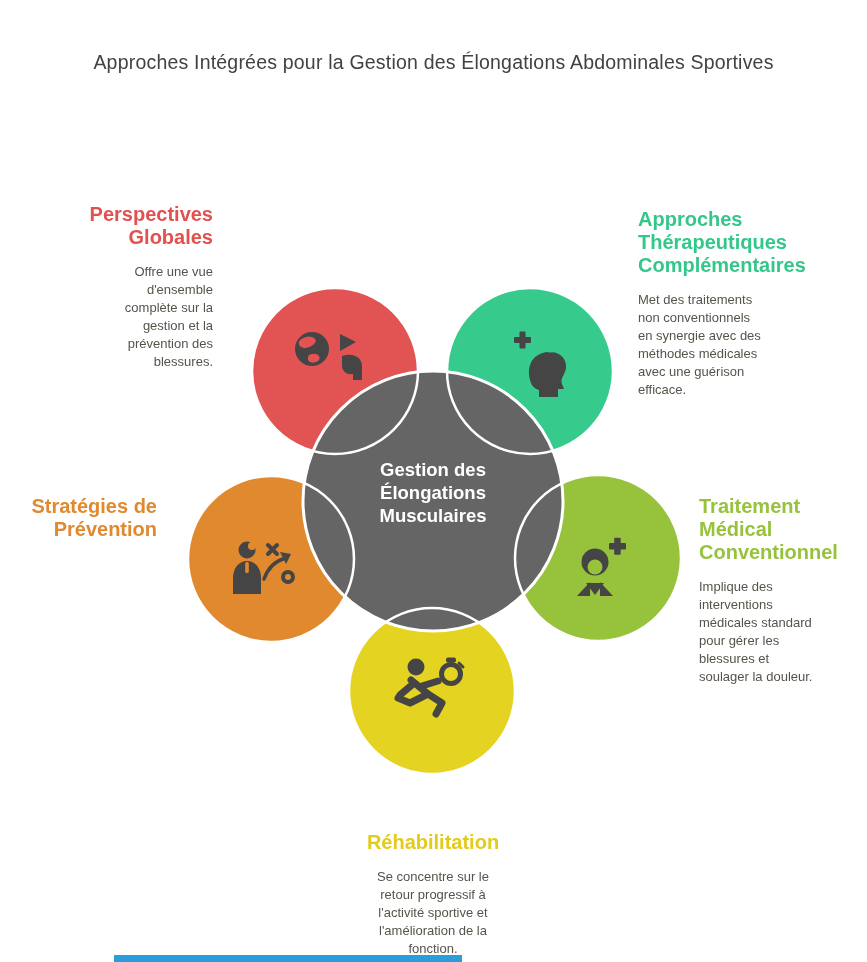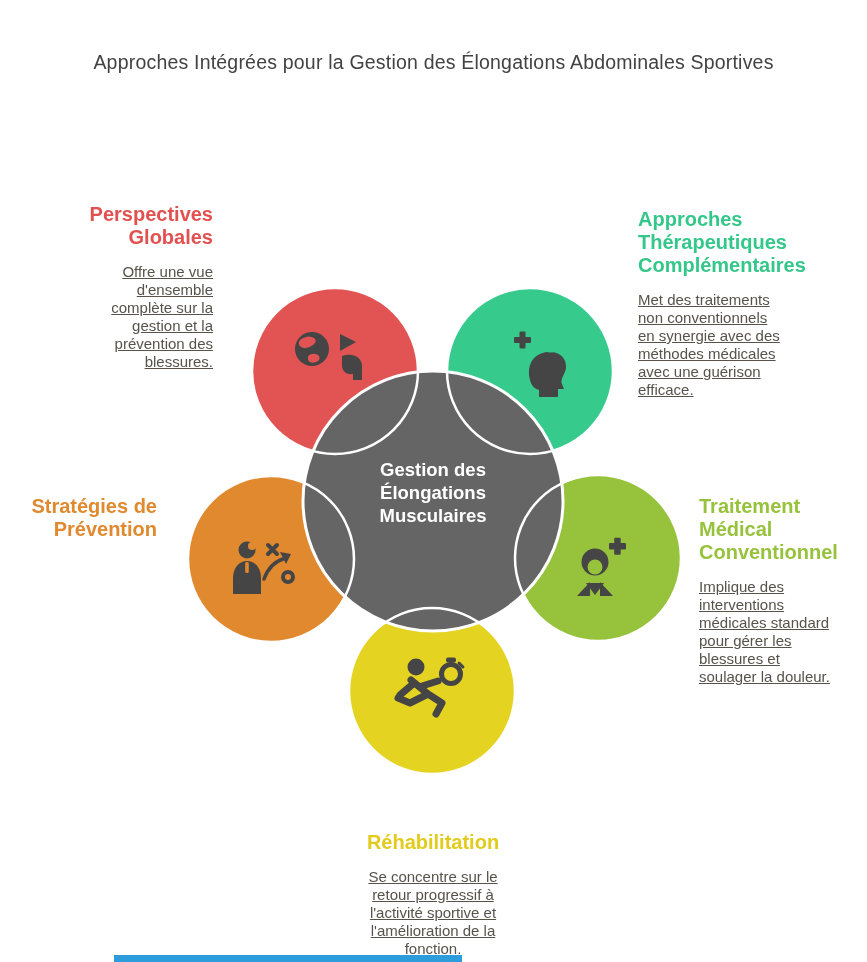--- a/index.html
+++ b/index.html
@@ -6,21 +6,21 @@
   body{
     width:867px;height:962px;position:relative;background:#ffffff;
     font-family:"Liberation Sans",sans-serif;overflow:hidden;
   }
   .page-title{
     position:absolute;top:51px;left:0;right:0;text-align:center;
     font-size:19.5px;font-weight:400;color:#424242;letter-spacing:.2px;margin:0;
   }
   .sec{position:absolute;}
   .sec h2{font-size:20px;font-weight:700;line-height:23px;margin:0 0 14px 0;}
-  .sec p{font-size:15px;line-height:18px;color:#57534B;margin:0;text-decoration:underline;}
+  .sec p{font-size:13px;line-height:18px;color:#57534B;margin:0;}
   .ln{display:block;}
   .align-r{text-align:right;}
   .align-l{text-align:left;}
   .align-c{text-align:center;margin-top:48px;}
   .c-red{color:#E25050;}
   .c-green{color:#34C78A;}
   .c-orange{color:#E0892E;}
   .c-lime{color:#96C23C;}
   .c-yellow{color:#E3CB1C;}
   .diagram-svg{position:absolute;left:0;top:0;}

